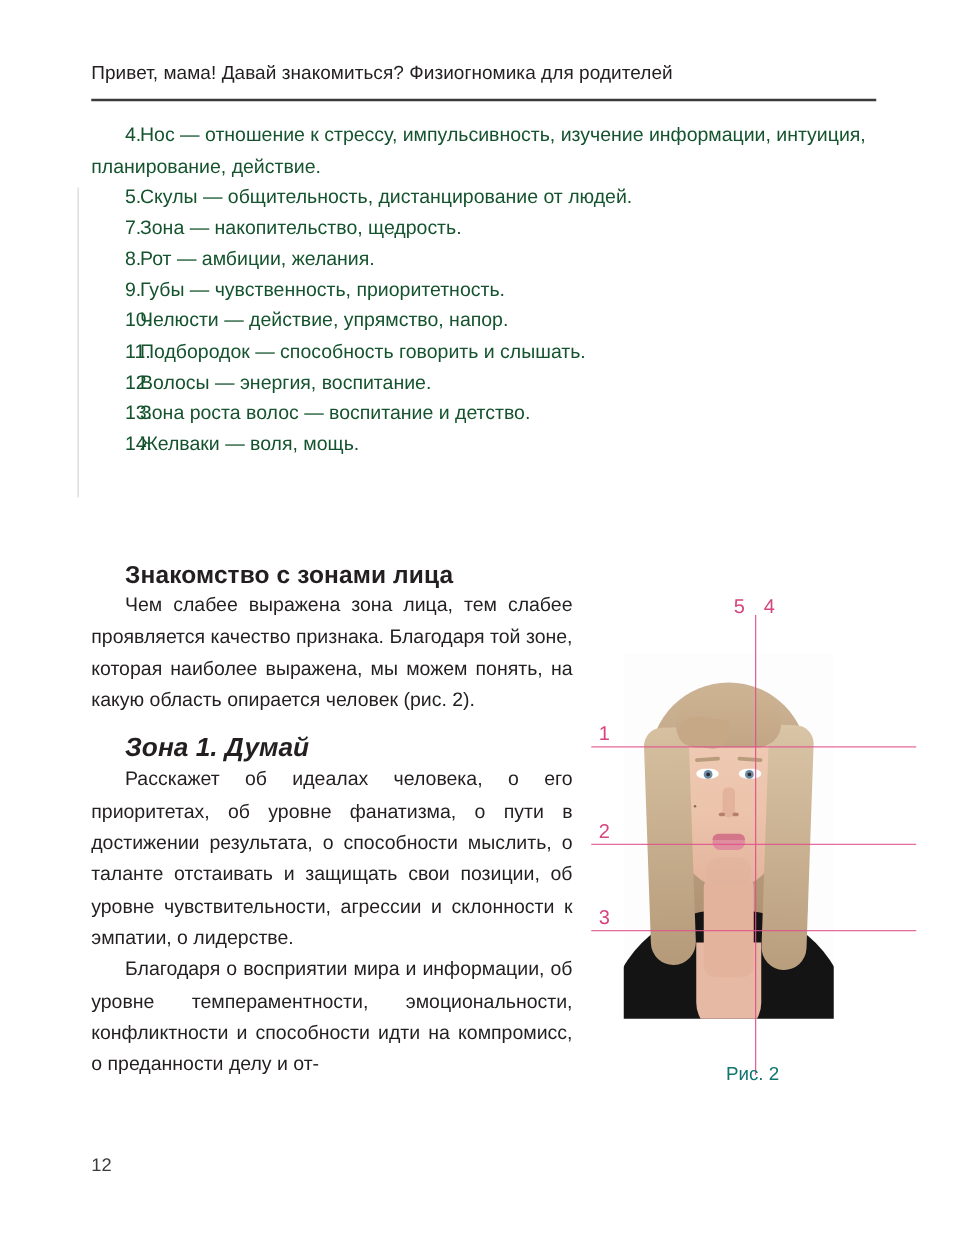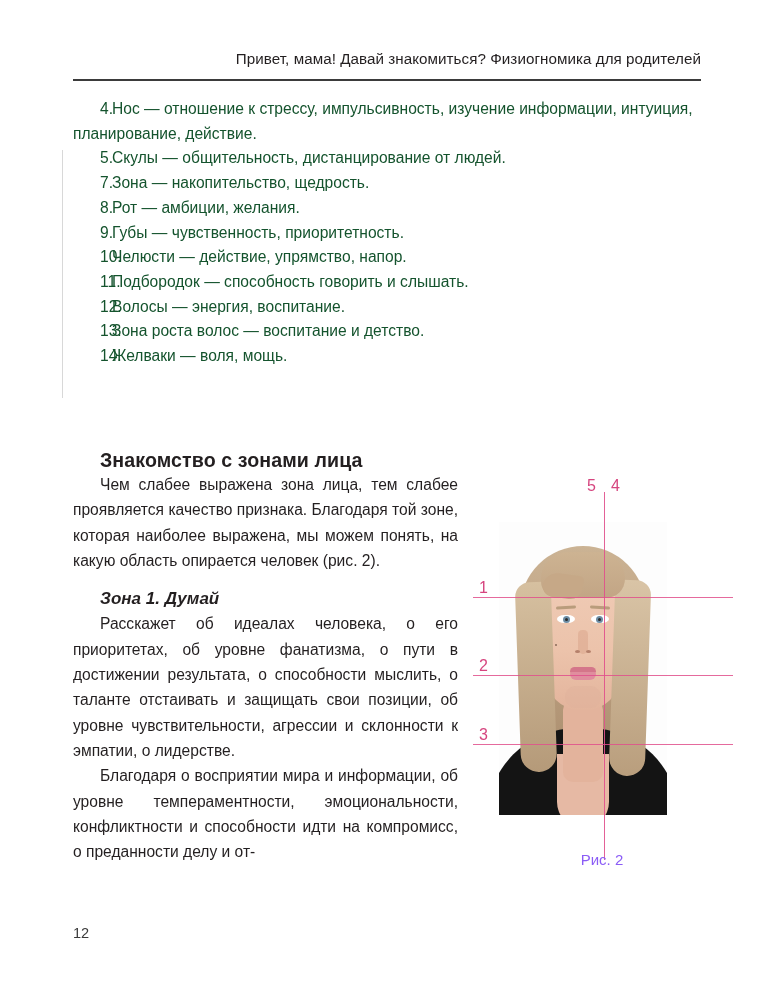--- a/index.html
+++ b/index.html
@@ -32,21 +32,21 @@
     height: 248px;
     background: #d8d8d8;
   }
 
   
   .running-head {
     position: absolute;
     left: 73px;
     top: 50px;
     width: 628px;
-    text-align: right;
+    text-align: left;
     font-size: 15.2px;
     letter-spacing: 0.05px;
     color: #231f20;
     white-space: nowrap;
   }
   .head-rule {
     position: absolute;
     left: 73px;
     top: 79px;
     width: 628px;
@@ -112,21 +112,21 @@
   }
   .para {
     margin: 0;
     text-align: justify;
     text-indent: 27px;
   }
   .subhead {
     margin: 13px 0 0 0;
     font-style: italic;
     font-weight: bold;
-    font-size: 17px;
+    font-size: 21px;
     text-indent: 27px;
   }
   .subhead + .para { margin-top: 0; }
 
   
   .figure {
     position: absolute;
     left: 462px;
     top: 470px;
     width: 280px;
@@ -256,21 +256,21 @@
   .lbl-2 { left: 17px; top: 188px; }
   .lbl-3 { left: 17px; top: 257px; }
 
   .fig-caption {
     position: absolute;
     left: 0;
     top: 381px;  
     width: 280px;
     text-align: center;
     font-size: 15px;
-    color: #8b5cf6;
+    color: #0f766e;
   }
 
   
   .folio {
     position: absolute;
     left: 73px;
     top: 925px;
     font-size: 14.6px;
     color: #3a3a3a;
   }

